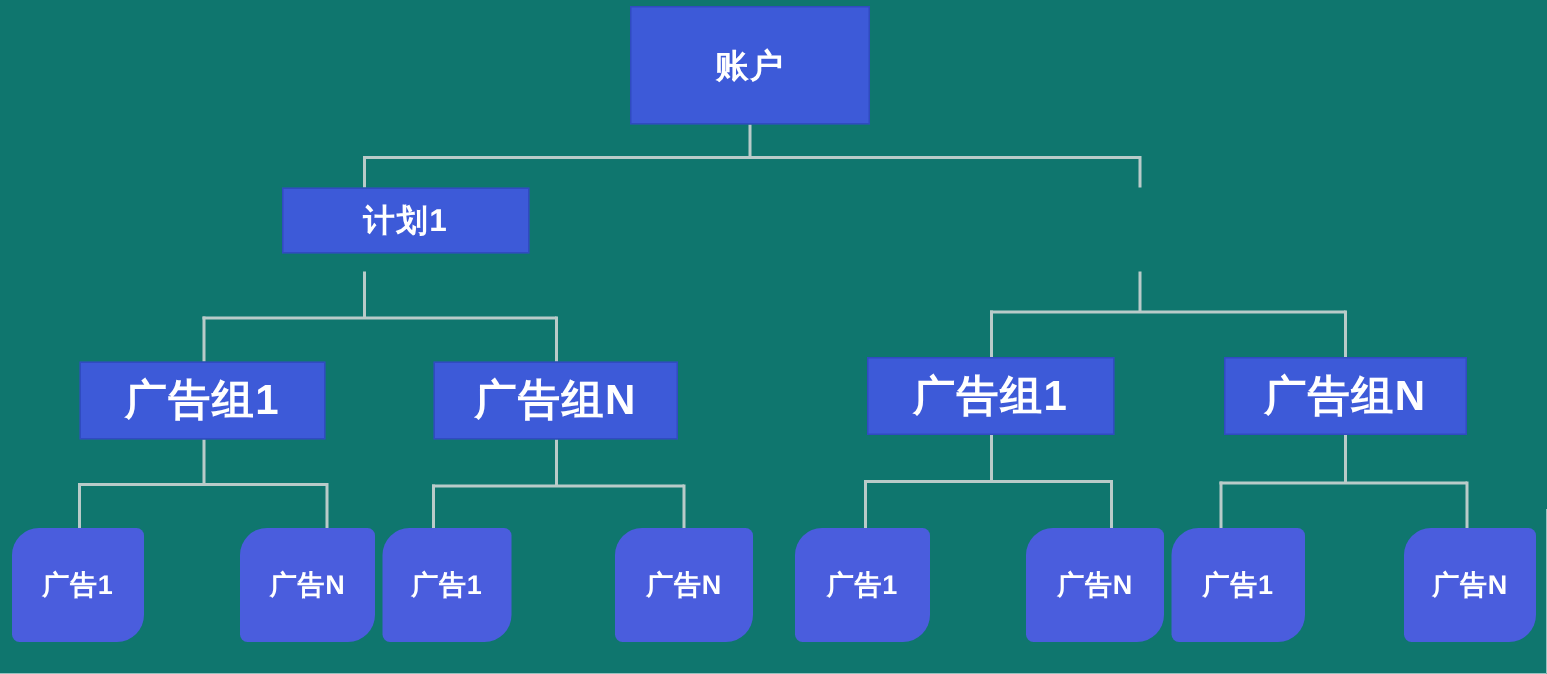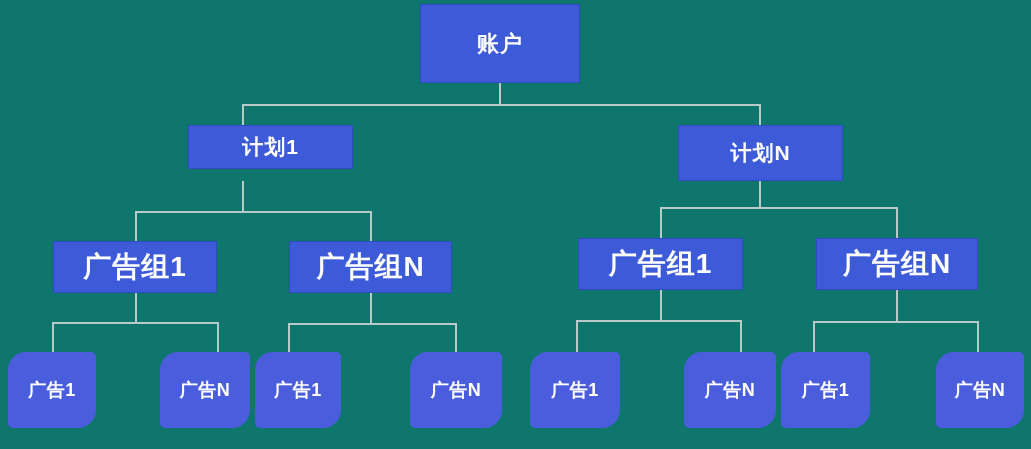--- a/index.html
+++ b/index.html
@@ -29,23 +29,20 @@
 <body>
 
 <div id="canvas" style="--node-blue: #3d5ad8; --leaf-blue: #4a5ddd; --line: #b9cbc9;">
 
   <div class="node lvl1" style="left:420px;top:4px;width:160px;height:79px;">
     <span>账户</span>
   </div>
 
   <div class="node lvl2" style="left:160px;top:125px;width:165px;height:44px;margin-left:28px;">
     <span>计划1</span>
-  </div>
-  <div class="node lvl2" style="left:678px;top:125px;width:165px;height:56px;">
-    <span>计划N</span>
   </div>
 
   <div class="node lvl3" style="left:53px;top:241px;width:164px;height:52px;">
     <span>广告组1</span>
   </div>
   <div class="node lvl3" style="left:289px;top:241px;width:163px;height:52px;">
     <span>广告组N</span>
   </div>
   <div class="node lvl3" style="left:578px;top:238px;width:165px;height:52px;">
     <span>广告组1</span>

